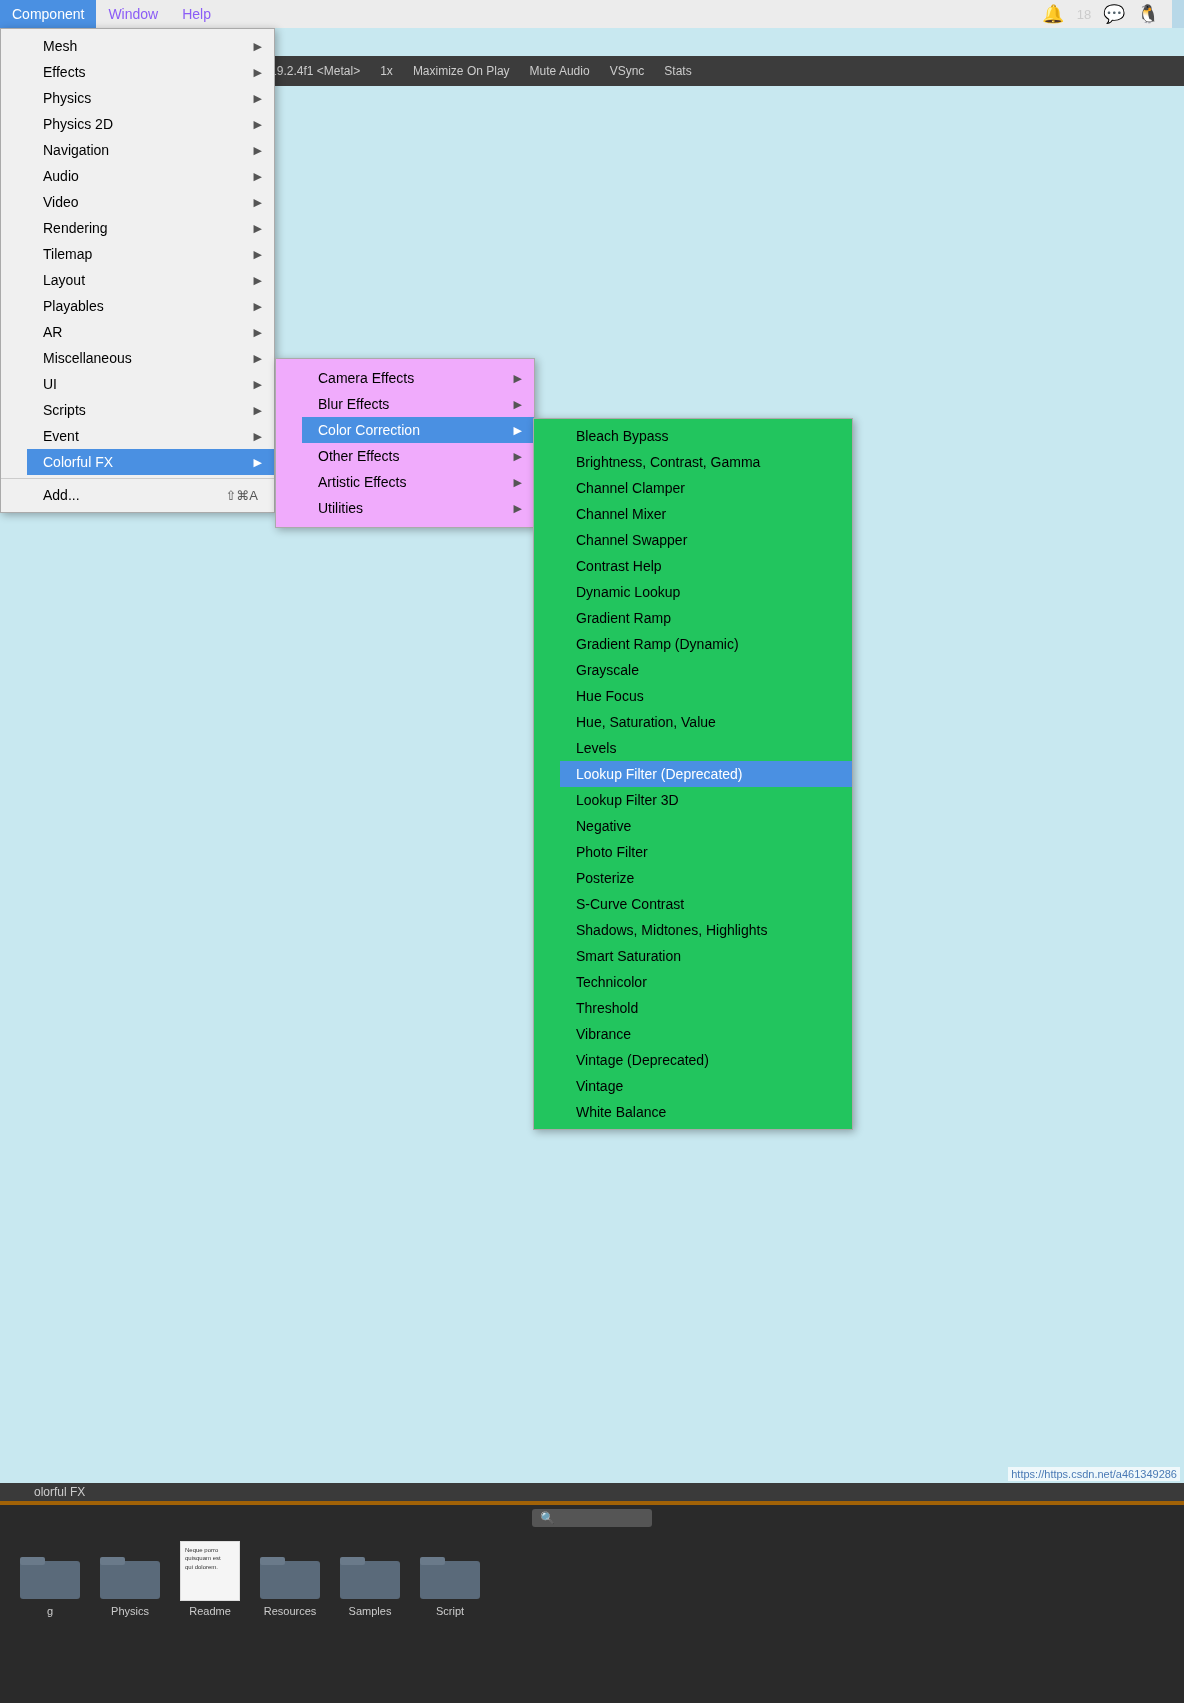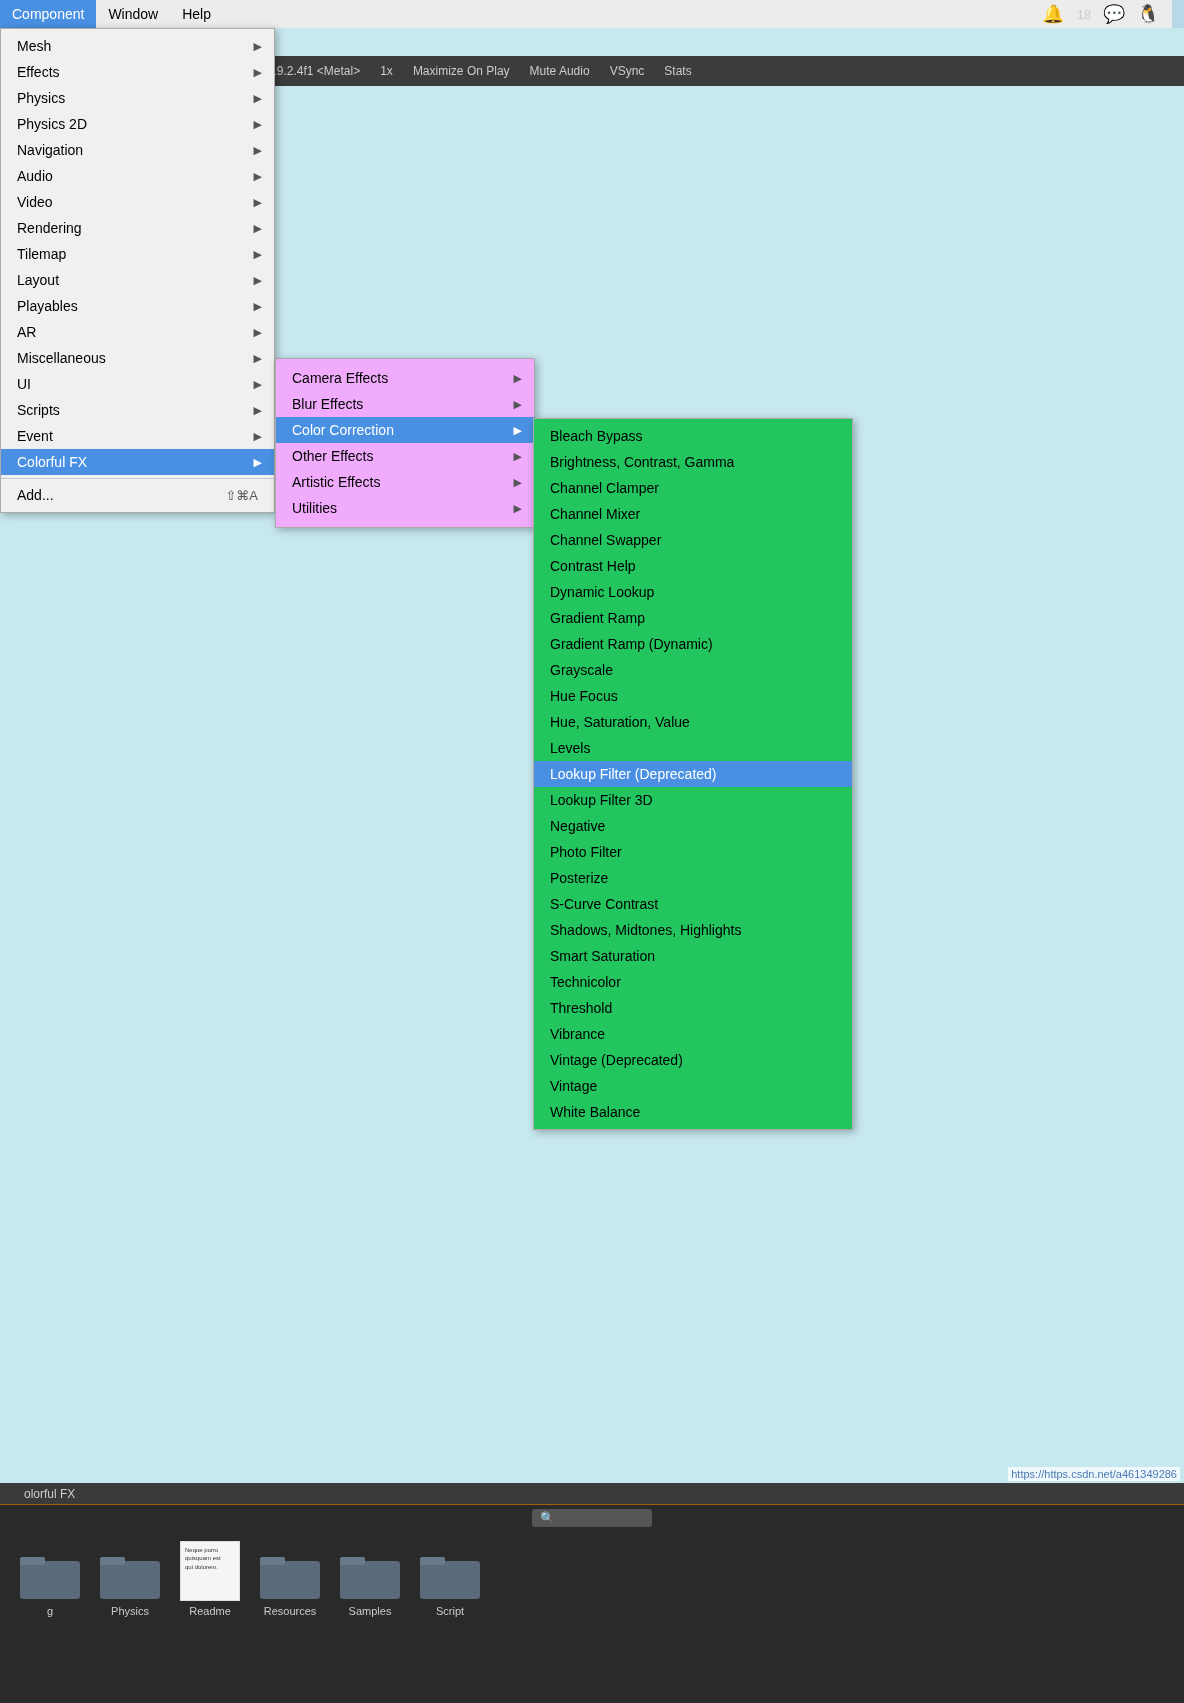--- a/index.html
+++ b/index.html
@@ -23,21 +23,21 @@
       background: #ececec;
       display: flex;
       align-items: stretch;
       z-index: 100;
     }
     .menu-bar-item {
       padding: 0 12px;
       display: flex;
       align-items: center;
       font-size: 14px;
-      color: #000000;
+      color: #8b5cf6;
       cursor: pointer;
       position: relative;
     }
     .menu-bar-item.active {
       background: #4a90e2;
       color: #fff;
     }
     .menu-bar-right {
       margin-left: auto;
       display: flex;
@@ -84,22 +84,22 @@
       right: 0;
       height: 220px;
       background: #2a2a2a;
       z-index: 5;
     }
     .bottom-panel-header {
       height: 22px;
       background: #3a3a3a;
       display: flex;
       align-items: center;
-      padding: 0 14px;
-      border-bottom: 1px solid #a16207;
+      padding: 0 24px;
+      border-bottom: 4px solid #a16207;
     }
     .bottom-panel-tab {
       color: #ccc;
       font-size: 12px;
       padding: 0 10px;
     }
     .bottom-panel-search {
       background: #555;
       border: none;
       border-radius: 3px;
@@ -162,20 +162,21 @@
     }
     .menu-item {
       display: flex;
       align-items: center;
       padding: 5px 12px 5px 16px;
       font-size: 14px;
       color: #000;
       cursor: pointer;
       position: relative;
       justify-content: space-between;
+      margin-left: 26px;
     }
     .menu-item.selected {
       background: #4a90e2;
       color: #fff;
     }
     .menu-item-label {}
     .menu-arrow {
       font-size: 11px;
       color: #555;
     }

